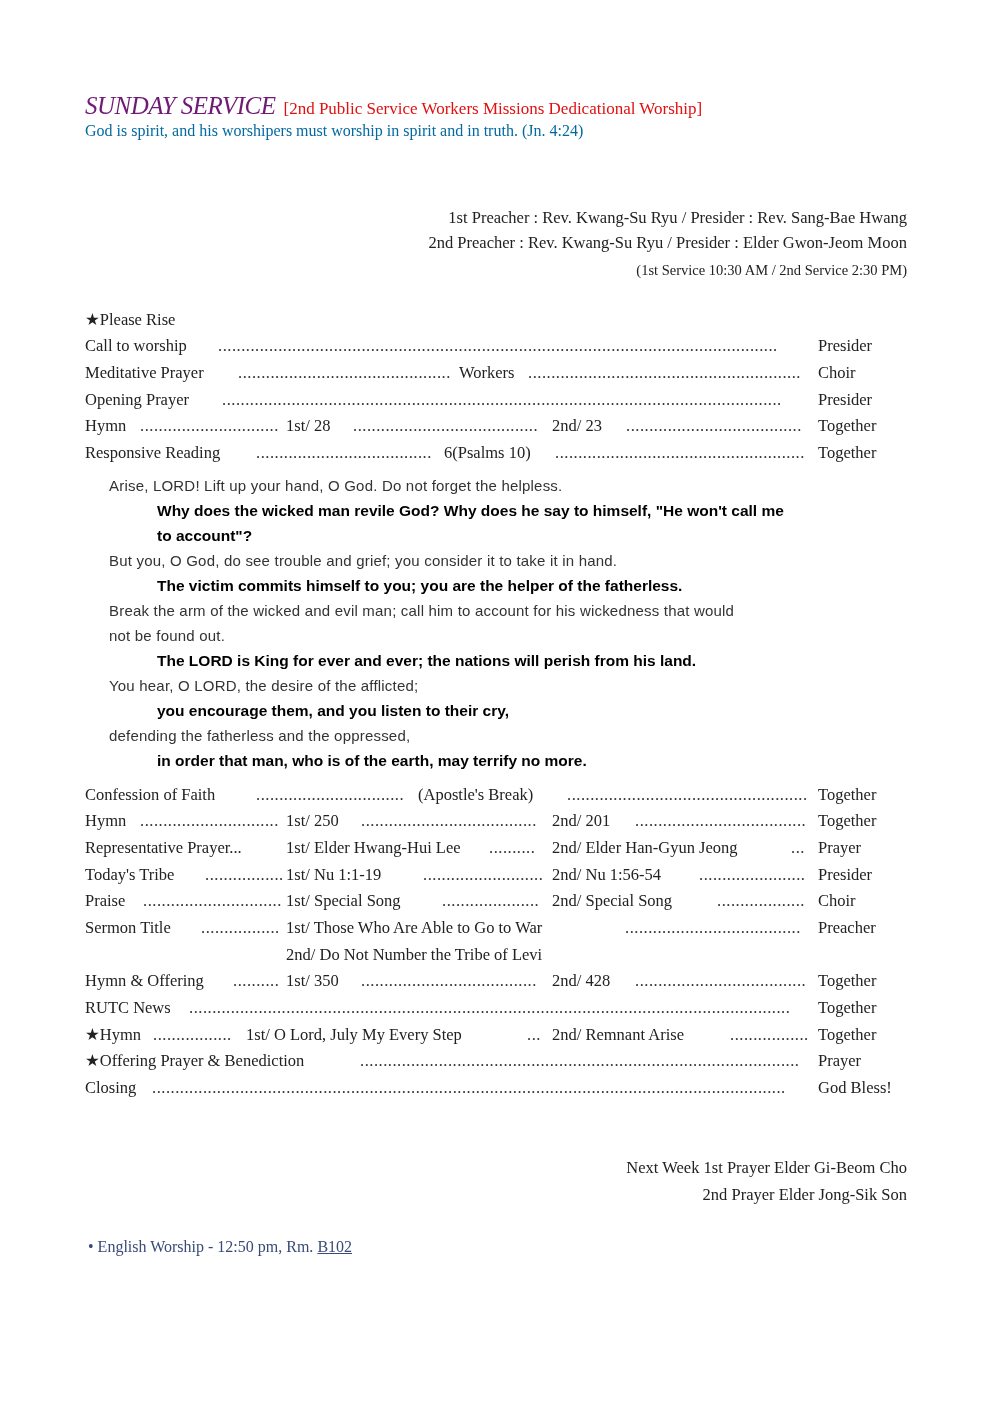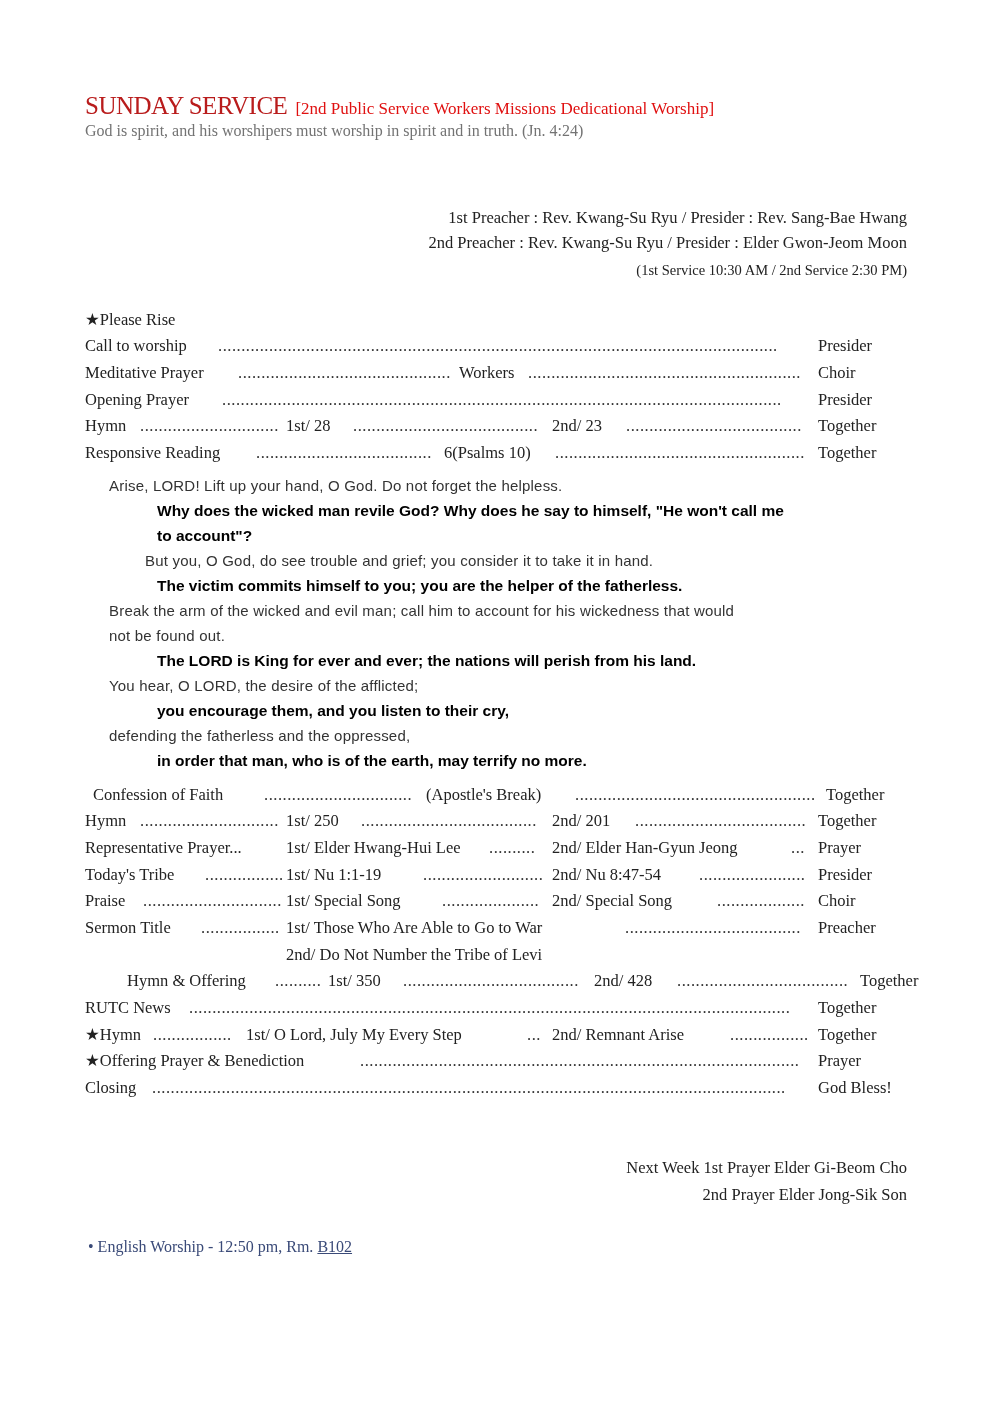--- a/index.html
+++ b/index.html
@@ -1,23 +1,23 @@
 <!DOCTYPE html>
 <html><head>
 <meta charset="utf-8">
 <style>
   html, body { margin: 0; padding: 0; background: #ffffff; }
   body { width: 992px; height: 1403px; position: relative; overflow: hidden;
          font-family: "Liberation Serif", "DejaVu Serif", serif; color: #1a1a1a; }
   .abs { position: absolute; white-space: nowrap; }
 
   .title-line { left: 85px; top: 92px; }
-  .title-main { font-size: 25px; letter-spacing: -0.5px; color: #b91c1c; }
+  .title-main { font-size: 25px; letter-spacing: -0.5px; color: #701a75; font-style: italic; }
   .title-sub { font-size: 17px; color: #e01010; margin-left: 4px; }
-  .verse { left: 85px; top: 122px; font-size: 16px; color: #737373; }
+  .verse { left: 85px; top: 122px; font-size: 16px; color: #0369a1; }
 
   .preacher { right: 85px; font-size: 16.5px; color: #222; text-align: right; }
   .times { right: 85px; font-size: 14.5px; color: #222; text-align: right; }
 
   .order-row { left: 85px; width: 822px; font-size: 16.5px; color: #222; height: 22px; }
   .order-row .cell { position: absolute; top: 0; white-space: nowrap; }
   .dots { color: #333; letter-spacing: 0.5px; overflow: hidden; }
 
   .reading { font-family: "Liberation Sans", "DejaVu Sans", sans-serif; font-size: 15px; }
   .reading.leader { left: 109px; color: #333; font-weight: normal; letter-spacing: 0.2px; }
@@ -78,31 +78,31 @@
   <span class="cell" style="left:0">Responsive Reading</span>
   <span class="cell dots" style="left:171px;width:180px;">......................................</span>
   <span class="cell" style="left:359px">6(Psalms 10)</span>
   <span class="cell dots" style="left:470px;width:257px;">......................................................</span>
   <span class="cell" style="left:733px">Together</span>
 </div>
 
 <div class="abs reading leader" style="top:477px;">Arise, LORD! Lift up your hand, O God. Do not forget the helpless.</div>
 <div class="abs reading people" style="top:502px;">Why does the wicked man revile God? Why does he say to himself, "He won't call me</div>
 <div class="abs reading people" style="top:527px;">to account"?</div>
-<div class="abs reading leader" style="top:552px;margin-left:36px;">But you, O God, do see trouble and grief; you consider it to take it in hand.</div>
+<div class="abs reading leader" style="top:552px;">But you, O God, do see trouble and grief; you consider it to take it in hand.</div>
 <div class="abs reading people" style="top:577px;">The victim commits himself to you; you are the helper of the fatherless.</div>
 <div class="abs reading leader" style="top:602px;">Break the arm of the wicked and evil man; call him to account for his wickedness that would</div>
 <div class="abs reading leader" style="top:627px;">not be found out.</div>
 <div class="abs reading people" style="top:652px;">The LORD is King for ever and ever;  the nations will perish from his land.</div>
 <div class="abs reading leader" style="top:677px;">You hear, O LORD, the desire of the afflicted;</div>
 <div class="abs reading people" style="top:702px;">you encourage them, and you listen to their cry,</div>
 <div class="abs reading leader" style="top:727px;">defending the fatherless and the oppressed,</div>
 <div class="abs reading people" style="top:752px;">in order that man, who is of the earth, may terrify no more.</div>
 
-<div class="abs order-row" style="top:785px;margin-left:8px;">
+<div class="abs order-row" style="top:785px;">
   <span class="cell" style="left:0">Confession of Faith</span>
   <span class="cell dots" style="left:171px;width:155px;">................................</span>
   <span class="cell" style="left:333px">(Apostle's Break)</span>
   <span class="cell dots" style="left:482px;width:245px;">....................................................</span>
   <span class="cell" style="left:733px">Together</span>
 </div>
 
 <div class="abs order-row" style="top:811px;">
   <span class="cell" style="left:0">Hymn</span>
   <span class="cell dots" style="left:55px;width:140px;">..............................</span>
@@ -120,21 +120,21 @@
   <span class="cell" style="left:467px">2nd/ Elder Han-Gyun Jeong</span>
   <span class="cell dots" style="left:706px;width:24px;">...</span>
   <span class="cell" style="left:733px">Prayer</span>
 </div>
 
 <div class="abs order-row" style="top:865px;">
   <span class="cell" style="left:0">Today's Tribe</span>
   <span class="cell dots" style="left:120px;width:78px;">.................</span>
   <span class="cell" style="left:201px">1st/ Nu 1:1-19</span>
   <span class="cell dots" style="left:338px;width:120px;">..........................</span>
-  <span class="cell" style="left:467px">2nd/ Nu 8:47-54</span>
+  <span class="cell" style="left:467px">2nd/ Nu 1:56-54</span>
   <span class="cell dots" style="left:614px;width:108px;">.......................</span>
   <span class="cell" style="left:733px">Presider</span>
 </div>
 
 <div class="abs order-row" style="top:891px;">
   <span class="cell" style="left:0">Praise</span>
   <span class="cell dots" style="left:58px;width:140px;">..............................</span>
   <span class="cell" style="left:201px">1st/ Special Song</span>
   <span class="cell dots" style="left:357px;width:101px;">.....................</span>
   <span class="cell" style="left:467px">2nd/ Special Song</span>
@@ -147,21 +147,21 @@
   <span class="cell dots" style="left:116px;width:82px;">.................</span>
   <span class="cell" style="left:201px">1st/ Those Who Are Able to Go to War</span>
   <span class="cell dots" style="left:540px;width:182px;">......................................</span>
   <span class="cell" style="left:733px">Preacher</span>
 </div>
 
 <div class="abs order-row" style="top:945px;">
   <span class="cell" style="left:201px">2nd/ Do Not Number the Tribe of Levi</span>
 </div>
 
-<div class="abs order-row" style="top:971px;margin-left:42px;">
+<div class="abs order-row" style="top:971px;">
   <span class="cell" style="left:0">Hymn &amp; Offering</span>
   <span class="cell dots" style="left:148px;width:50px;">..........</span>
   <span class="cell" style="left:201px">1st/ 350</span>
   <span class="cell dots" style="left:276px;width:182px;">......................................</span>
   <span class="cell" style="left:467px">2nd/ 428</span>
   <span class="cell dots" style="left:550px;width:177px;">.....................................</span>
   <span class="cell" style="left:733px">Together</span>
 </div>
 
 <div class="abs order-row" style="top:998px;">

